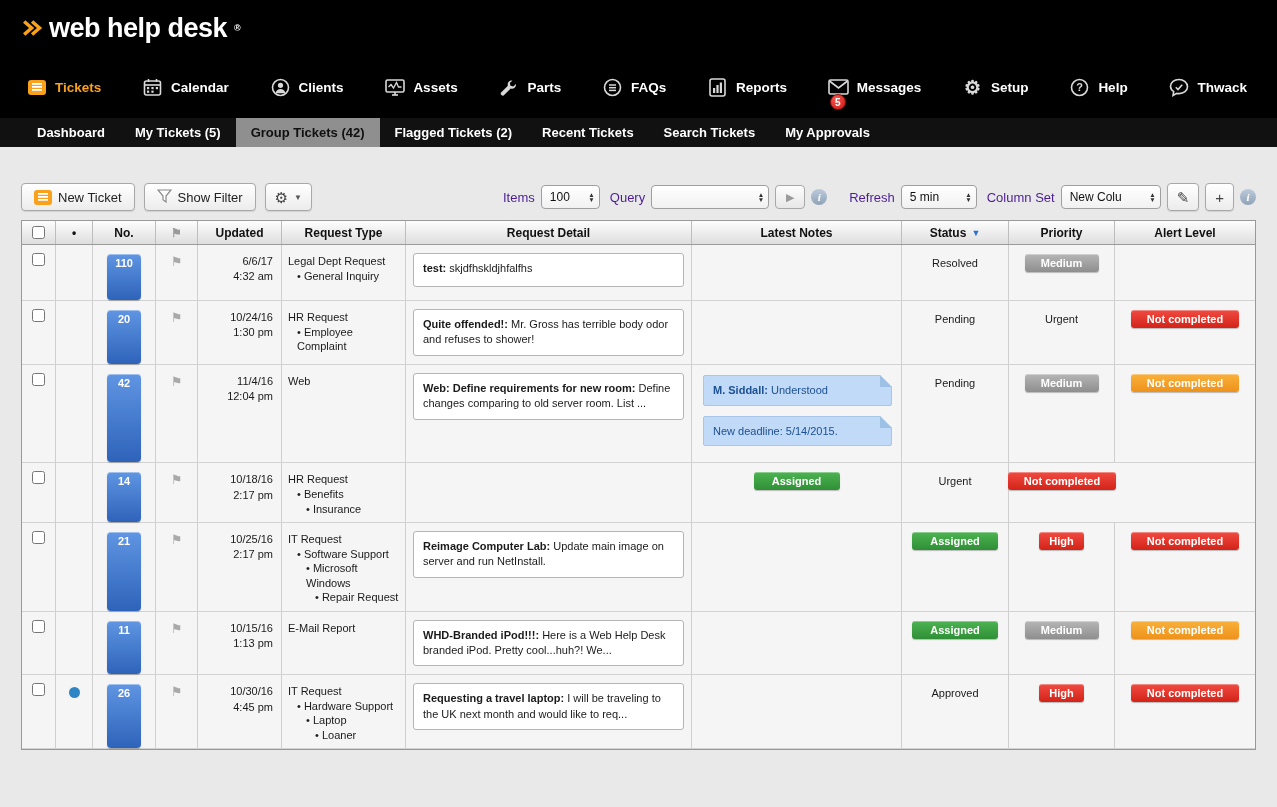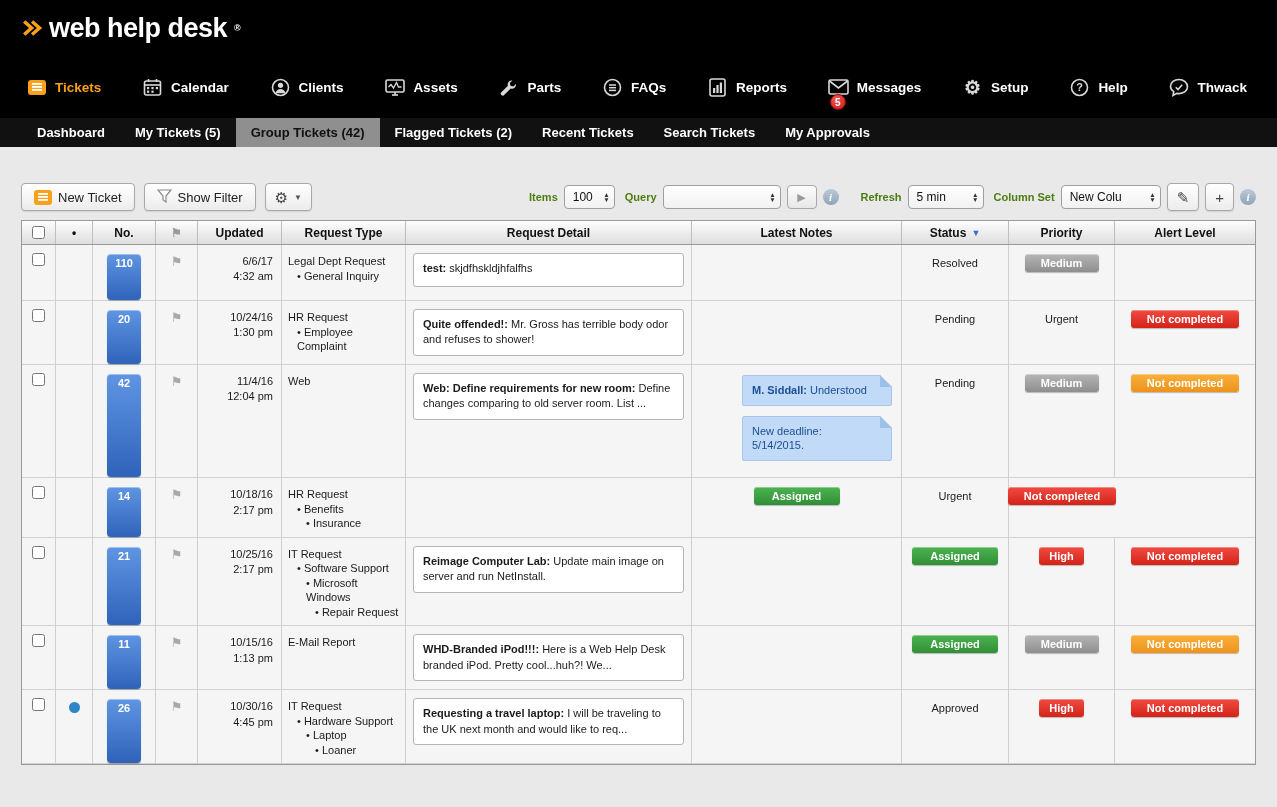--- a/index.html
+++ b/index.html
@@ -33,27 +33,27 @@
 
   
   .toolbar { margin:36px 21px 9px 21px; display:flex; align-items:center; justify-content:space-between; }
   .tb-left { display:flex; align-items:center; gap:9px; }
   .tb-right { display:flex; align-items:center; gap:6px; }
   .btn { display:inline-flex; align-items:center; gap:6px; height:28px; padding:0 12px;
          background:linear-gradient(#ffffff,#ececec); border:1px solid #a8a8a8; border-radius:4px;
          font-size:13px; color:#222; cursor:pointer; box-shadow:0 1px 1px rgba(0,0,0,.10); }
   .btn .caret { font-size:8px; color:#555; }
   .btn-icon-only { padding:0 9px; }
-  .tb-label { font-size:11px; font-weight:bold; color:#4d7c0f; margin-left:4px; }
+  .tb-label { font-size:13px; font-weight:normal; color:#4c1d95; margin-left:4px; }
   .tb-label.gap { margin-left:16px; }
   .select { display:inline-flex; align-items:center; justify-content:space-between; height:24px; min-width:46px;
             background:linear-gradient(#ffffff,#f1f1f1); border:1px solid #9f9f9f; border-radius:4px;
             padding:0 4px 0 8px; font-size:12px; color:#111; cursor:pointer; }
   .select .arrows { display:flex; flex-direction:column; line-height:5.5px; font-size:6.5px; color:#333; margin-left:7px; }
-  .sel-items { width:51px; }
+  .sel-items { width:59px; }
   .sel-query { width:118px; }
   .sel-refresh { width:76px; }
   .sel-colset { width:100px; }
   .play-btn { width:30px; height:24px; display:flex; align-items:center; justify-content:center;
               background:linear-gradient(#fdfdfd,#e7e7e7); border:1px solid #a8a8a8; border-radius:4px;
               color:#9a9a9a; font-size:11px; cursor:pointer; }
   .info-dot { width:16px; height:16px; border-radius:50%; background:linear-gradient(#bccadb,#90a3b7);
               color:#fff; font-size:11px; font-weight:bold; font-style:italic; font-family:"Liberation Serif",serif;
               display:flex; align-items:center; justify-content:center; cursor:pointer; }
   .tool-glyph { font-size:15px; color:#444; line-height:1; }
@@ -87,21 +87,21 @@
   .c-type { padding:9px 3px 6px 6px; font-size:11px; color:#1a1a1a; line-height:1.32; }
   .type-line.lvl1 { padding-left:9px; }
   .type-line.lvl2 { padding-left:18px; }
   .type-line.lvl3 { padding-left:27px; }
   .c-detail { padding:8px 7px; }
   .detail-box { background:#fff; border:1px solid #b5b5b5; border-radius:3px; padding:7px 9px;
       font-size:11px; color:#1a1a1a; line-height:1.4; min-height:34px; cursor:pointer; }
   .detail-box .b { font-weight:bold; }
   .c-notes { padding:10px 9px 6px 11px; }
   .bubble { position:relative; background:#c0daf7; border:1px solid #a9c6e8; border-radius:2px;
-      padding:7px 18px 7px 9px; font-size:11px; color:#1c4f93; line-height:1.35; margin-bottom:10px; max-width:192px;margin-left:39px; }
+      padding:7px 18px 7px 9px; font-size:11px; color:#1c4f93; line-height:1.35; margin-bottom:10px; max-width:192px; }
   .bubble .b { font-weight:bold; }
   .bubble::before { content:""; position:absolute; top:-1px; right:-1px; width:0; height:0;
       border-top:12px solid #f5f5f5; border-left:12px solid transparent; }
   .bubble::after { content:""; position:absolute; top:-1px; right:-1px; width:0; height:0;
       border-bottom:12px solid #9dc0e6; border-right:12px solid transparent; transform:translate(0,0); }
   .c-status, .c-priority, .c-alert { display:flex; justify-content:center; align-items:flex-start; padding-top:9px; }
   .plain { font-size:11px; color:#1a1a1a; padding-top:3px; }
   .pill { display:inline-block; padding:3px 10px; border-radius:3px; color:#fff; font-size:11px; font-weight:bold;
       text-align:center; box-shadow:inset 0 1px 0 rgba(255,255,255,.35), 0 1px 1px rgba(0,0,0,.25); }
   .pill.green  { background:linear-gradient(#4db352,#2f8f35); min-width:86px; }

